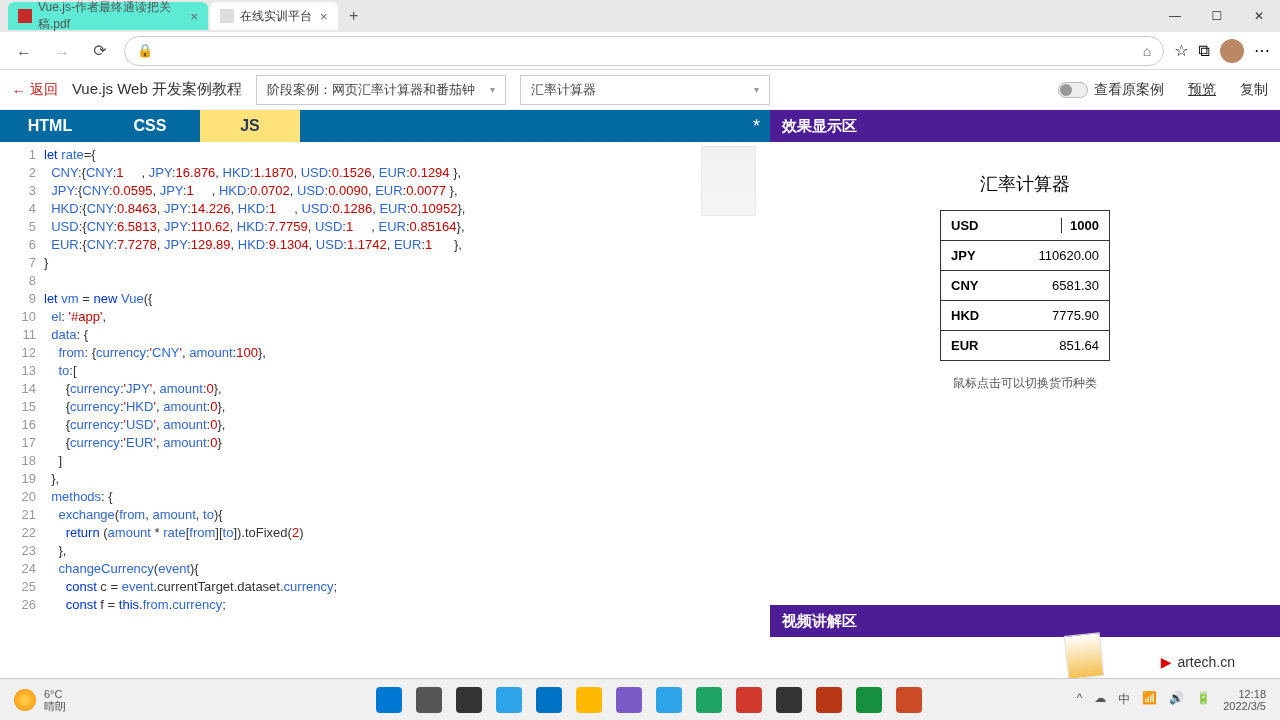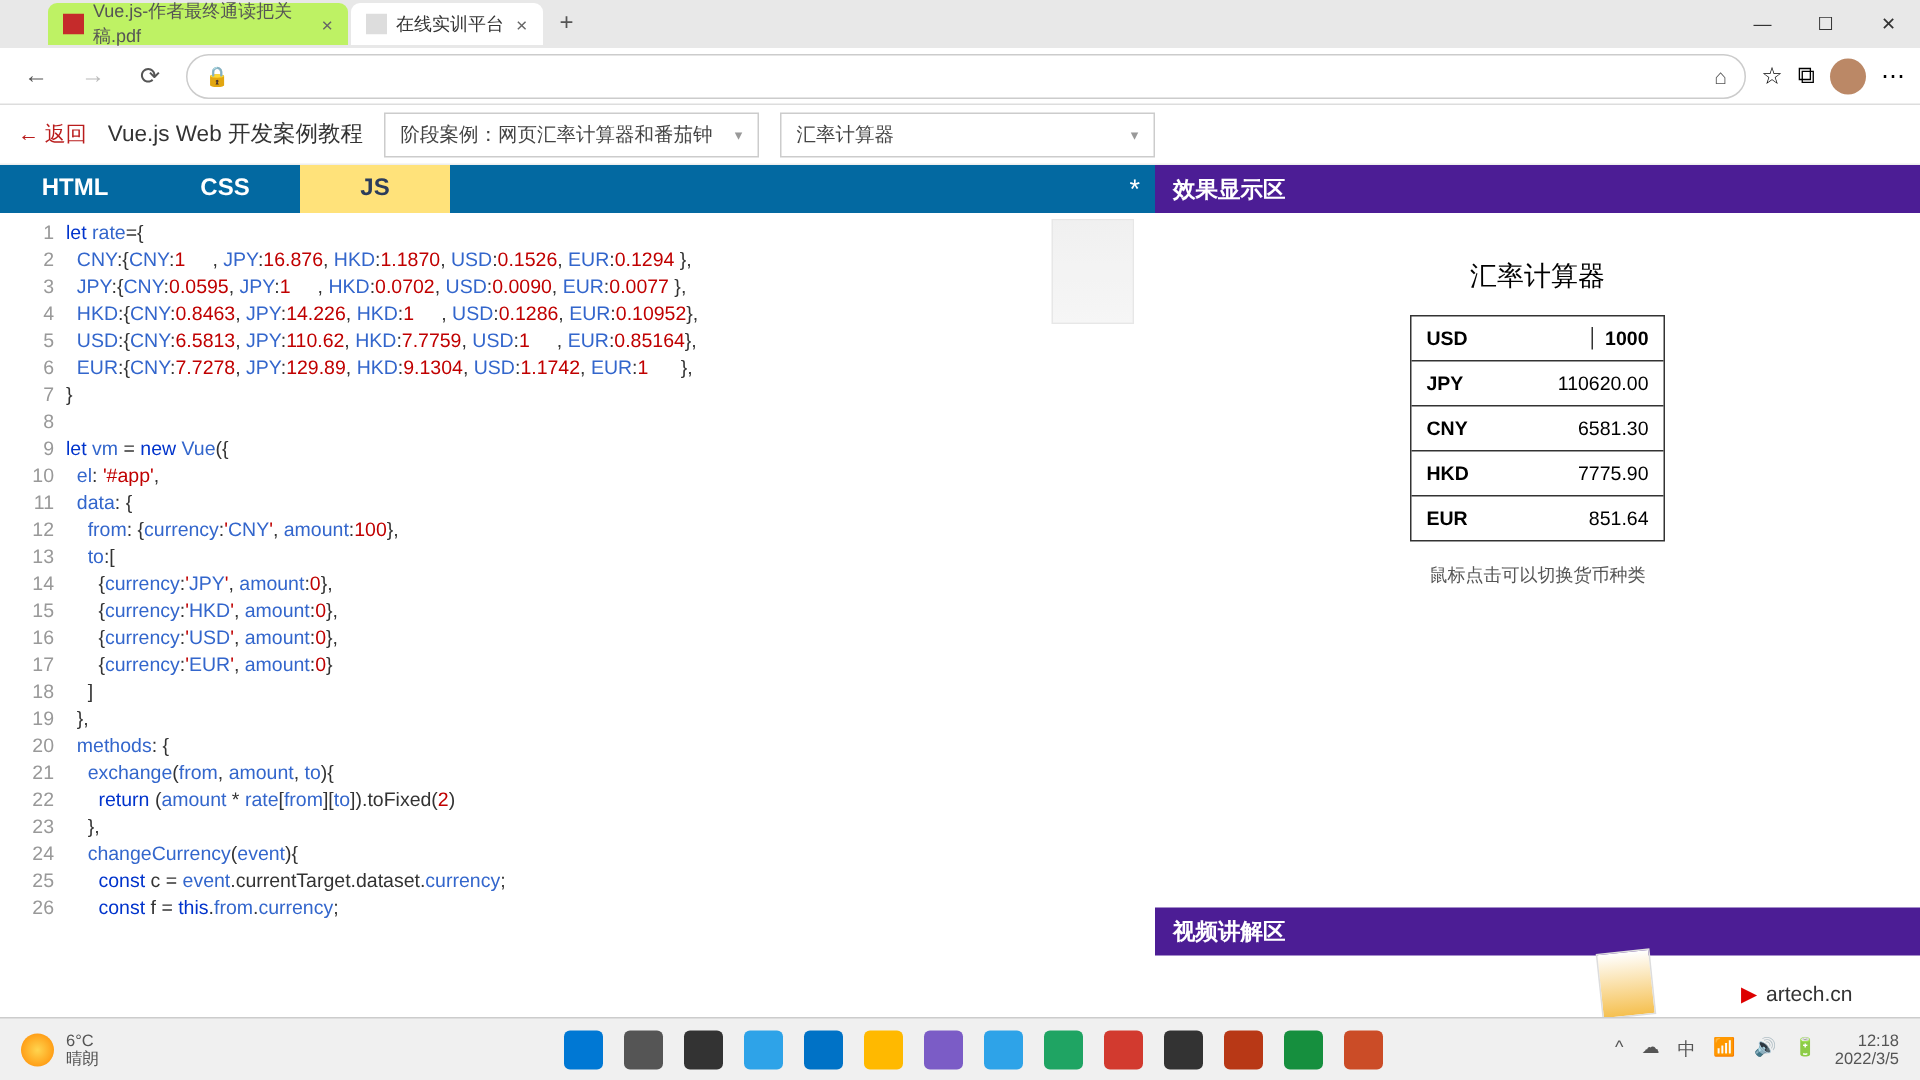--- a/index.html
+++ b/index.html
@@ -1,21 +1,21 @@
 <!DOCTYPE html>
 <html><head>
 <meta charset="utf-8">
 <style>
 * { margin: 0; padding: 0; box-sizing: border-box; font-family: "Microsoft YaHei", Arial, sans-serif; }
 body { width: 1280px; height: 720px; overflow: hidden; background: #fff; }
 
 
 .browser-tabs { height: 32px; background: #e8e8e8; display: flex; align-items: center; padding-left: 8px; }
 .tab { height: 28px; display: flex; align-items: center; padding: 0 10px; font-size: 12px; margin-right: 2px; border-radius: 6px 6px 0 0; max-width: 200px; position: relative; }
-.tab.inactive { background: #bef264; color: #555; margin-left: 24px; }
+.tab.inactive { background: #5eead4; color: #555; }
 .tab.active { background: #fff; color: #333; }
 .tab-icon { width: 14px; height: 14px; margin-right: 6px; flex-shrink: 0; }
 .tab-close { margin-left: 8px; color: #666; font-size: 13px; cursor: pointer; }
 .new-tab { width: 28px; height: 28px; display: flex; align-items: center; justify-content: center; color: #555; font-size: 16px; cursor: pointer; }
 .window-controls { margin-left: auto; display: flex; }
 .win-ctrl { width: 42px; height: 28px; display: flex; align-items: center; justify-content: center; color: #333; font-size: 12px; }
 
 .browser-nav { height: 38px; background: #fff; display: flex; align-items: center; padding: 0 10px; border-bottom: 1px solid #ddd; gap: 10px; }
 .nav-arrow { width: 28px; height: 28px; display: flex; align-items: center; justify-content: center; color: #555; font-size: 16px; }
 .nav-arrow.disabled { color: #bbb; }
@@ -130,20 +130,28 @@
 <div class="app-header">
   <span class="back-link">← 返回</span>
   <span class="course-name">Vue.js Web 开发案例教程</span>
   <div class="dropdown dd1">
     <span>阶段案例：网页汇率计算器和番茄钟</span>
     <span class="dropdown-chevron">▾</span>
   </div>
   <div class="dropdown dd2">
     <span>汇率计算器</span>
     <span class="dropdown-chevron">▾</span>
+  </div>
+  <div class="header-actions">
+    <div style="display:flex;align-items:center;gap:6px">
+      <div class="toggle-pill"></div>
+      <span>查看原案例</span>
+    </div>
+    <span class="preview-link">预览</span>
+    <span>复制</span>
   </div>
 </div>
 
 <div class="editor-area">
   <div class="code-panel">
     <div class="code-tabs">
       <div class="code-tab">HTML</div>
       <div class="code-tab">CSS</div>
       <div class="code-tab active">JS</div>
       <span class="code-tab-star">*</span>

